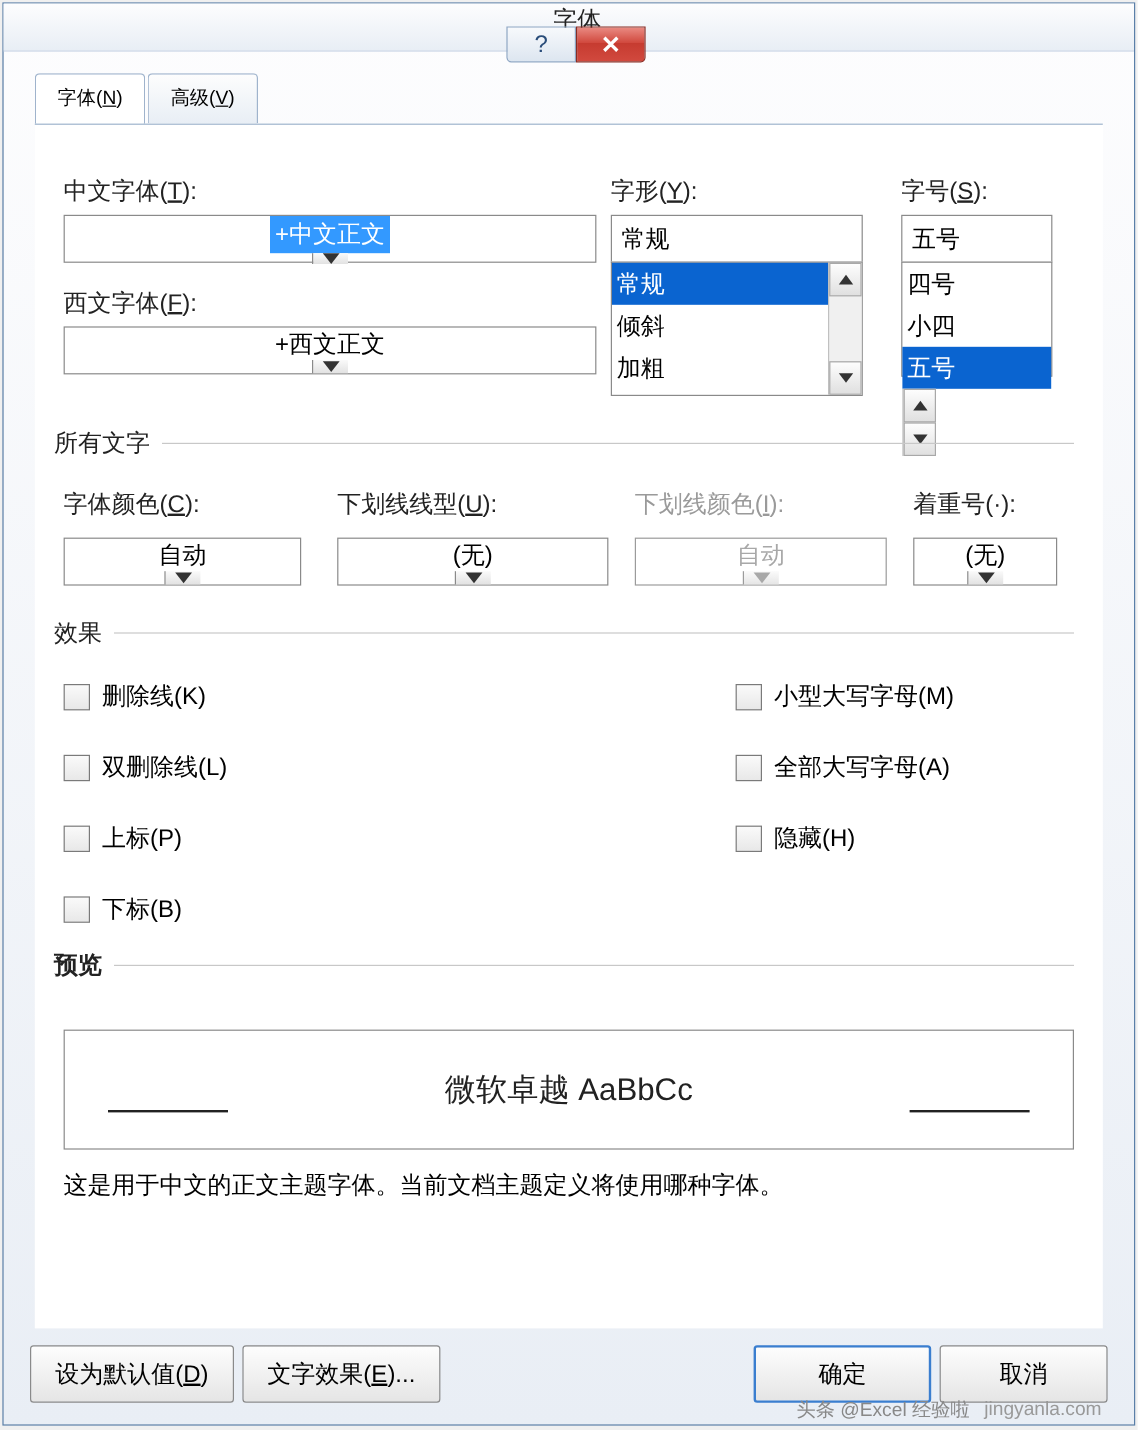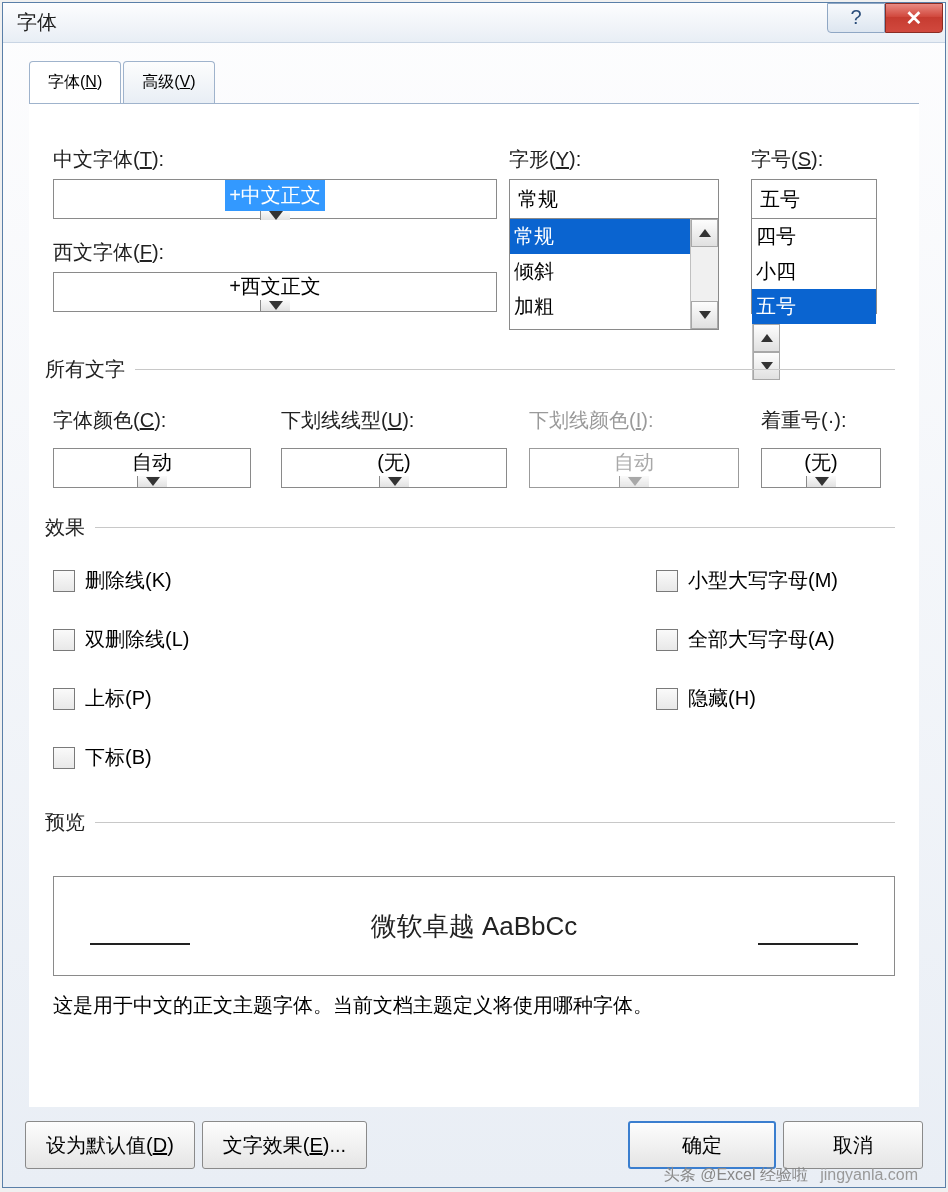--- a/index.html
+++ b/index.html
@@ -19,20 +19,21 @@
   display: flex;
   flex-direction: column;
 }
 .titlebar {
   height: 40px;
   background: linear-gradient(to bottom, #fdfdfe 0%, #e8eef5 100%);
   border-bottom: 1px solid #c9d5e4;
   display: flex;
   align-items: center;
   padding-left: 14px;
+  flex-direction: column;
 }
 .titlebar-title {
   font-size: 20px;
   color: #222;
   flex: 1;
 }
 .titlebar-btns { display: flex; align-items: stretch; height: 32px; margin-top: -8px; margin-right: 2px; }
 .titlebar-help, .titlebar-close {
   width: 58px;
   height: 30px;
@@ -148,21 +149,21 @@
 .row2 { display: flex; margin-top: 24px; gap: 8px; }
 .r2col { display: flex; flex-direction: column; }
 .r2col .combo { margin-top: 8px; }
 .cb-row { display: flex; align-items: center; font-size: 20px; margin-top: 8px; }
 .cb {
   width: 22px; height: 22px;
   border: 1px solid #7a7a7a;
   background: linear-gradient(to bottom, #fafafa, #e8e8e8);
   margin-right: 10px;
 }
-.effects { display: flex; margin-top: 18px; gap: 43px; }
+.effects { display: flex; margin-top: 18px; }
 .eff-col { display: flex; flex-direction: column; gap: 24px; }
 .preview-box {
   border: 1px solid #8a8a8a;
   height: 100px;
   margin-top: 40px;
   display: flex;
   align-items: center;
   justify-content: center;
   position: relative;
 }
@@ -352,21 +353,21 @@
               <div class="cb"></div>
               <span>全部大写字母(<span class="u">A</span>)</span>
             </div>
           <div class="cb-row">
               <div class="cb"></div>
               <span>隐藏(<span class="u">H</span>)</span>
             </div>
         </div>
       </div>
 
-      <div class="section-hd" style="margin-top:38px;">
+      <div class="section-hd" style="margin-top:20px;font-weight:bold;">
         <span>预览</span>
         <div class="hr"></div>
       </div>
 
       <div class="preview-box">
         <div class="preview-line left"></div>
         <span class="preview-text">微软卓越 AaBbCc</span>
         <div class="preview-line right"></div>
       </div>
 

